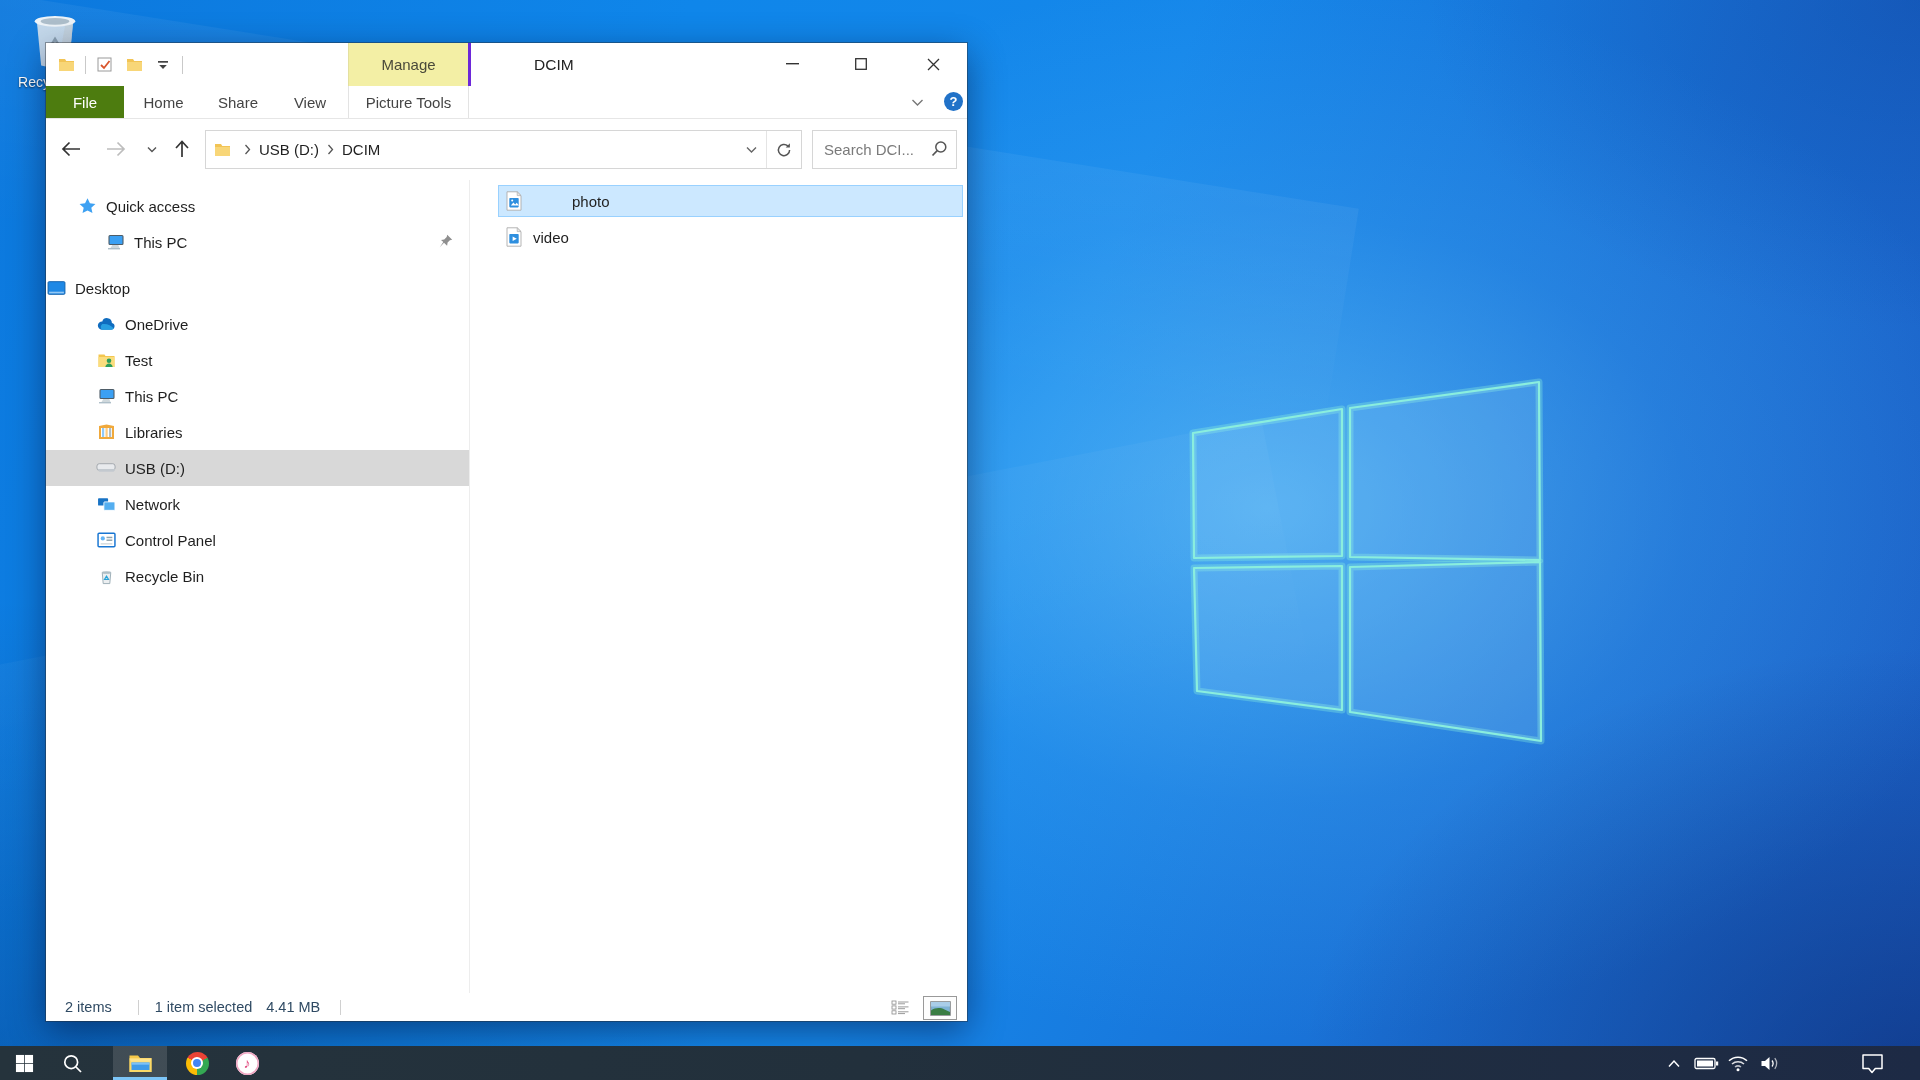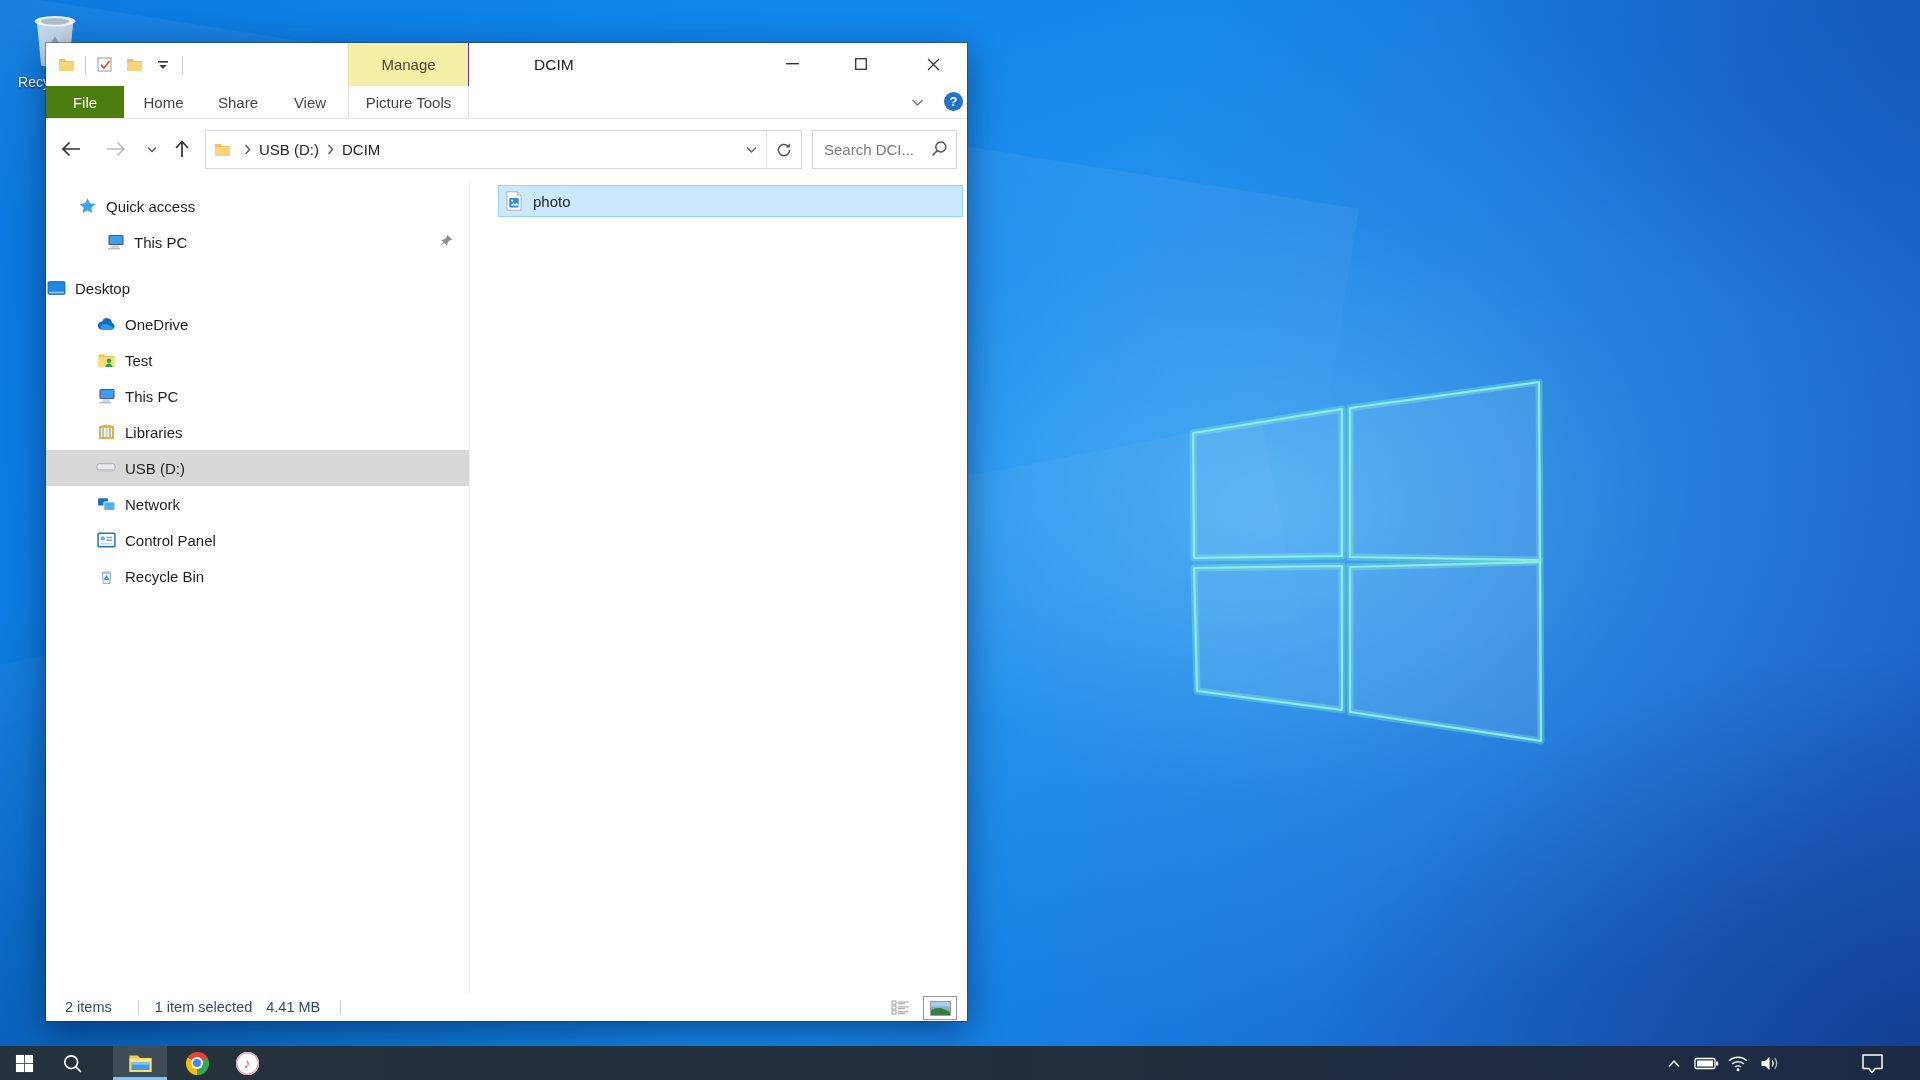--- a/index.html
+++ b/index.html
@@ -26,21 +26,21 @@
   .desklabel{margin-top:2px;color:#fff;font-size:14px;text-shadow:0 1px 2px rgba(0,0,0,.65);white-space:nowrap;}
 
   
   .win{position:absolute;left:46px;top:43px;width:921px;height:978px;background:#fff;
     box-shadow:0 0 0 1px rgba(40,40,40,.4),0 10px 34px rgba(0,0,30,.45);}
   .titlebar{position:absolute;left:0;top:0;right:0;height:43px;background:#fff;}
   .qat{position:absolute;left:10px;top:0;height:43px;display:flex;align-items:center;gap:9px;}
   .qat .sep{width:1px;height:18px;background:#c9c9c9;}
   .qbtn{width:20px;height:20px;display:flex;align-items:center;justify-content:center;}
   .managetab{position:absolute;left:302px;top:0;width:119px;height:43px;background:#f3efa5;
-    border-left:1px solid #e4e0a0;border-right:1px solid #6d28d9;display:flex;align-items:center;justify-content:center;
+    border-left:1px solid #e4e0a0;border-right:3px solid #6d28d9;display:flex;align-items:center;justify-content:center;
     font-size:15px;color:#4a4a3a;}
   .wintitle{position:absolute;left:488px;top:0;height:43px;display:flex;align-items:center;font-size:15.5px;color:#222;}
   .ctrl{position:absolute;top:6px;width:42px;height:30px;display:flex;align-items:center;justify-content:center;}
   .ctrl.min{left:725px;} .ctrl.max{left:794px;} .ctrl.close{left:866px;}
 
   .tabstrip{position:absolute;left:0;top:43px;right:0;height:32px;background:#fff;border-bottom:1px solid #e6e6e6;font-size:15px;color:#444;}
   .tab{position:absolute;top:0;height:32px;display:flex;align-items:center;justify-content:center;}
   .tab.file{left:0;width:78px;background:#4d7c0f;color:#fff;}
   .tab.home{left:90px;width:55px;} .tab.share{left:163px;width:58px;} .tab.view{left:239px;width:50px;}
   .tab.ptools{left:302px;width:119px;border-left:1px solid #e3e3e3;border-right:1px solid #e3e3e3;}
@@ -70,21 +70,21 @@
   .navrow .nicon{width:20px;display:flex;justify-content:center;margin-right:9px;}
   .navrow.qa{padding-left:31px;} .navrow.qachild{padding-left:59px;}
   .navrow.root{} .navrow.child{padding-left:50px;}
   .navrow.gap{margin-top:10px;}
   .navrow.selected{background:#d8d8d8;}
   .pin{position:absolute;right:16px;top:10px;}
 
   .filelist{flex:1;padding:5px 4px 0 28px;box-sizing:border-box;}
   .filerow{height:30px;display:flex;align-items:center;font-size:15px;color:#1f1f1f;margin-bottom:4px;
     border:1px solid transparent;padding-left:5px;}
-  .filerow.selected{background:#cce8ff;border-color:#99d1ff;}
+  .filerow.selected{background:#cce8ff;border-color:#99d1ff;gap:39px;}
   .filerow .ficon{display:flex;margin-right:9px;}
 
   .statusbar{position:absolute;left:0;right:0;bottom:0;height:28px;display:flex;align-items:center;
     font-size:14.5px;color:#2f4a63;}
   .statusbar .s1{margin-left:19px;}
   .statusbar .ssep{width:1px;height:15px;background:#d0d0d0;margin-left:26px;}
   .statusbar .s2{margin-left:16px;} .statusbar .s3{margin-left:14px;}
   .statusbar .ssep2{width:1px;height:15px;background:#d0d0d0;margin-left:20px;}
   .viewbtn{position:absolute;top:3px;width:26px;height:22px;display:flex;align-items:center;justify-content:center;}
   .viewbtn.list{left:841px;}
@@ -413,20 +413,31 @@
             <svg width="20" height="20" viewBox="0 0 20 20">
                 <path d="M3 .8h10.2L17 4.6V19.2H3z" fill="#fff" stroke="#adadad" stroke-width=".9"></path>
                 <path d="M13.2.8L17 4.6h-3.8z" fill="#e8e8e8" stroke="#adadad" stroke-width=".7"></path>
                 <rect x="5.3" y="7" width="9.4" height="9.4" rx=".8" fill="#2e8fdf"></rect>
                 <path d="M6.8 14.6l2.6-3.2 1.8 2.1 1.5-1.8 2.3 2.9z" fill="#fff"></path>
                 <circle cx="8.2" cy="9.6" r="1" fill="#fff"></circle>
               </svg>
           </span>
           <span>photo</span>
         </div>
+        <div class="filerow">
+          <span class="ficon">
+            <svg width="20" height="20" viewBox="0 0 20 20">
+                <path d="M3 .8h10.2L17 4.6V19.2H3z" fill="#fff" stroke="#adadad" stroke-width=".9"></path>
+                <path d="M13.2.8L17 4.6h-3.8z" fill="#e8e8e8" stroke="#adadad" stroke-width=".7"></path>
+                <rect x="5.3" y="7" width="9.4" height="9.4" rx=".8" fill="#2e8fdf"></rect>
+                <path d="M8.6 9.4l4.2 2.3-4.2 2.3z" fill="#fff"></path>
+              </svg>
+          </span>
+          <span>video</span>
+        </div>
       </div>
     </div>
 
     <div class="statusbar">
       <span class="s1">2 items</span>
       <span class="ssep"></span>
       <span class="s2">1 item selected</span>
       <span class="s3">4.41 MB</span>
       <span class="ssep2"></span>
       <span class="viewbtn list">

